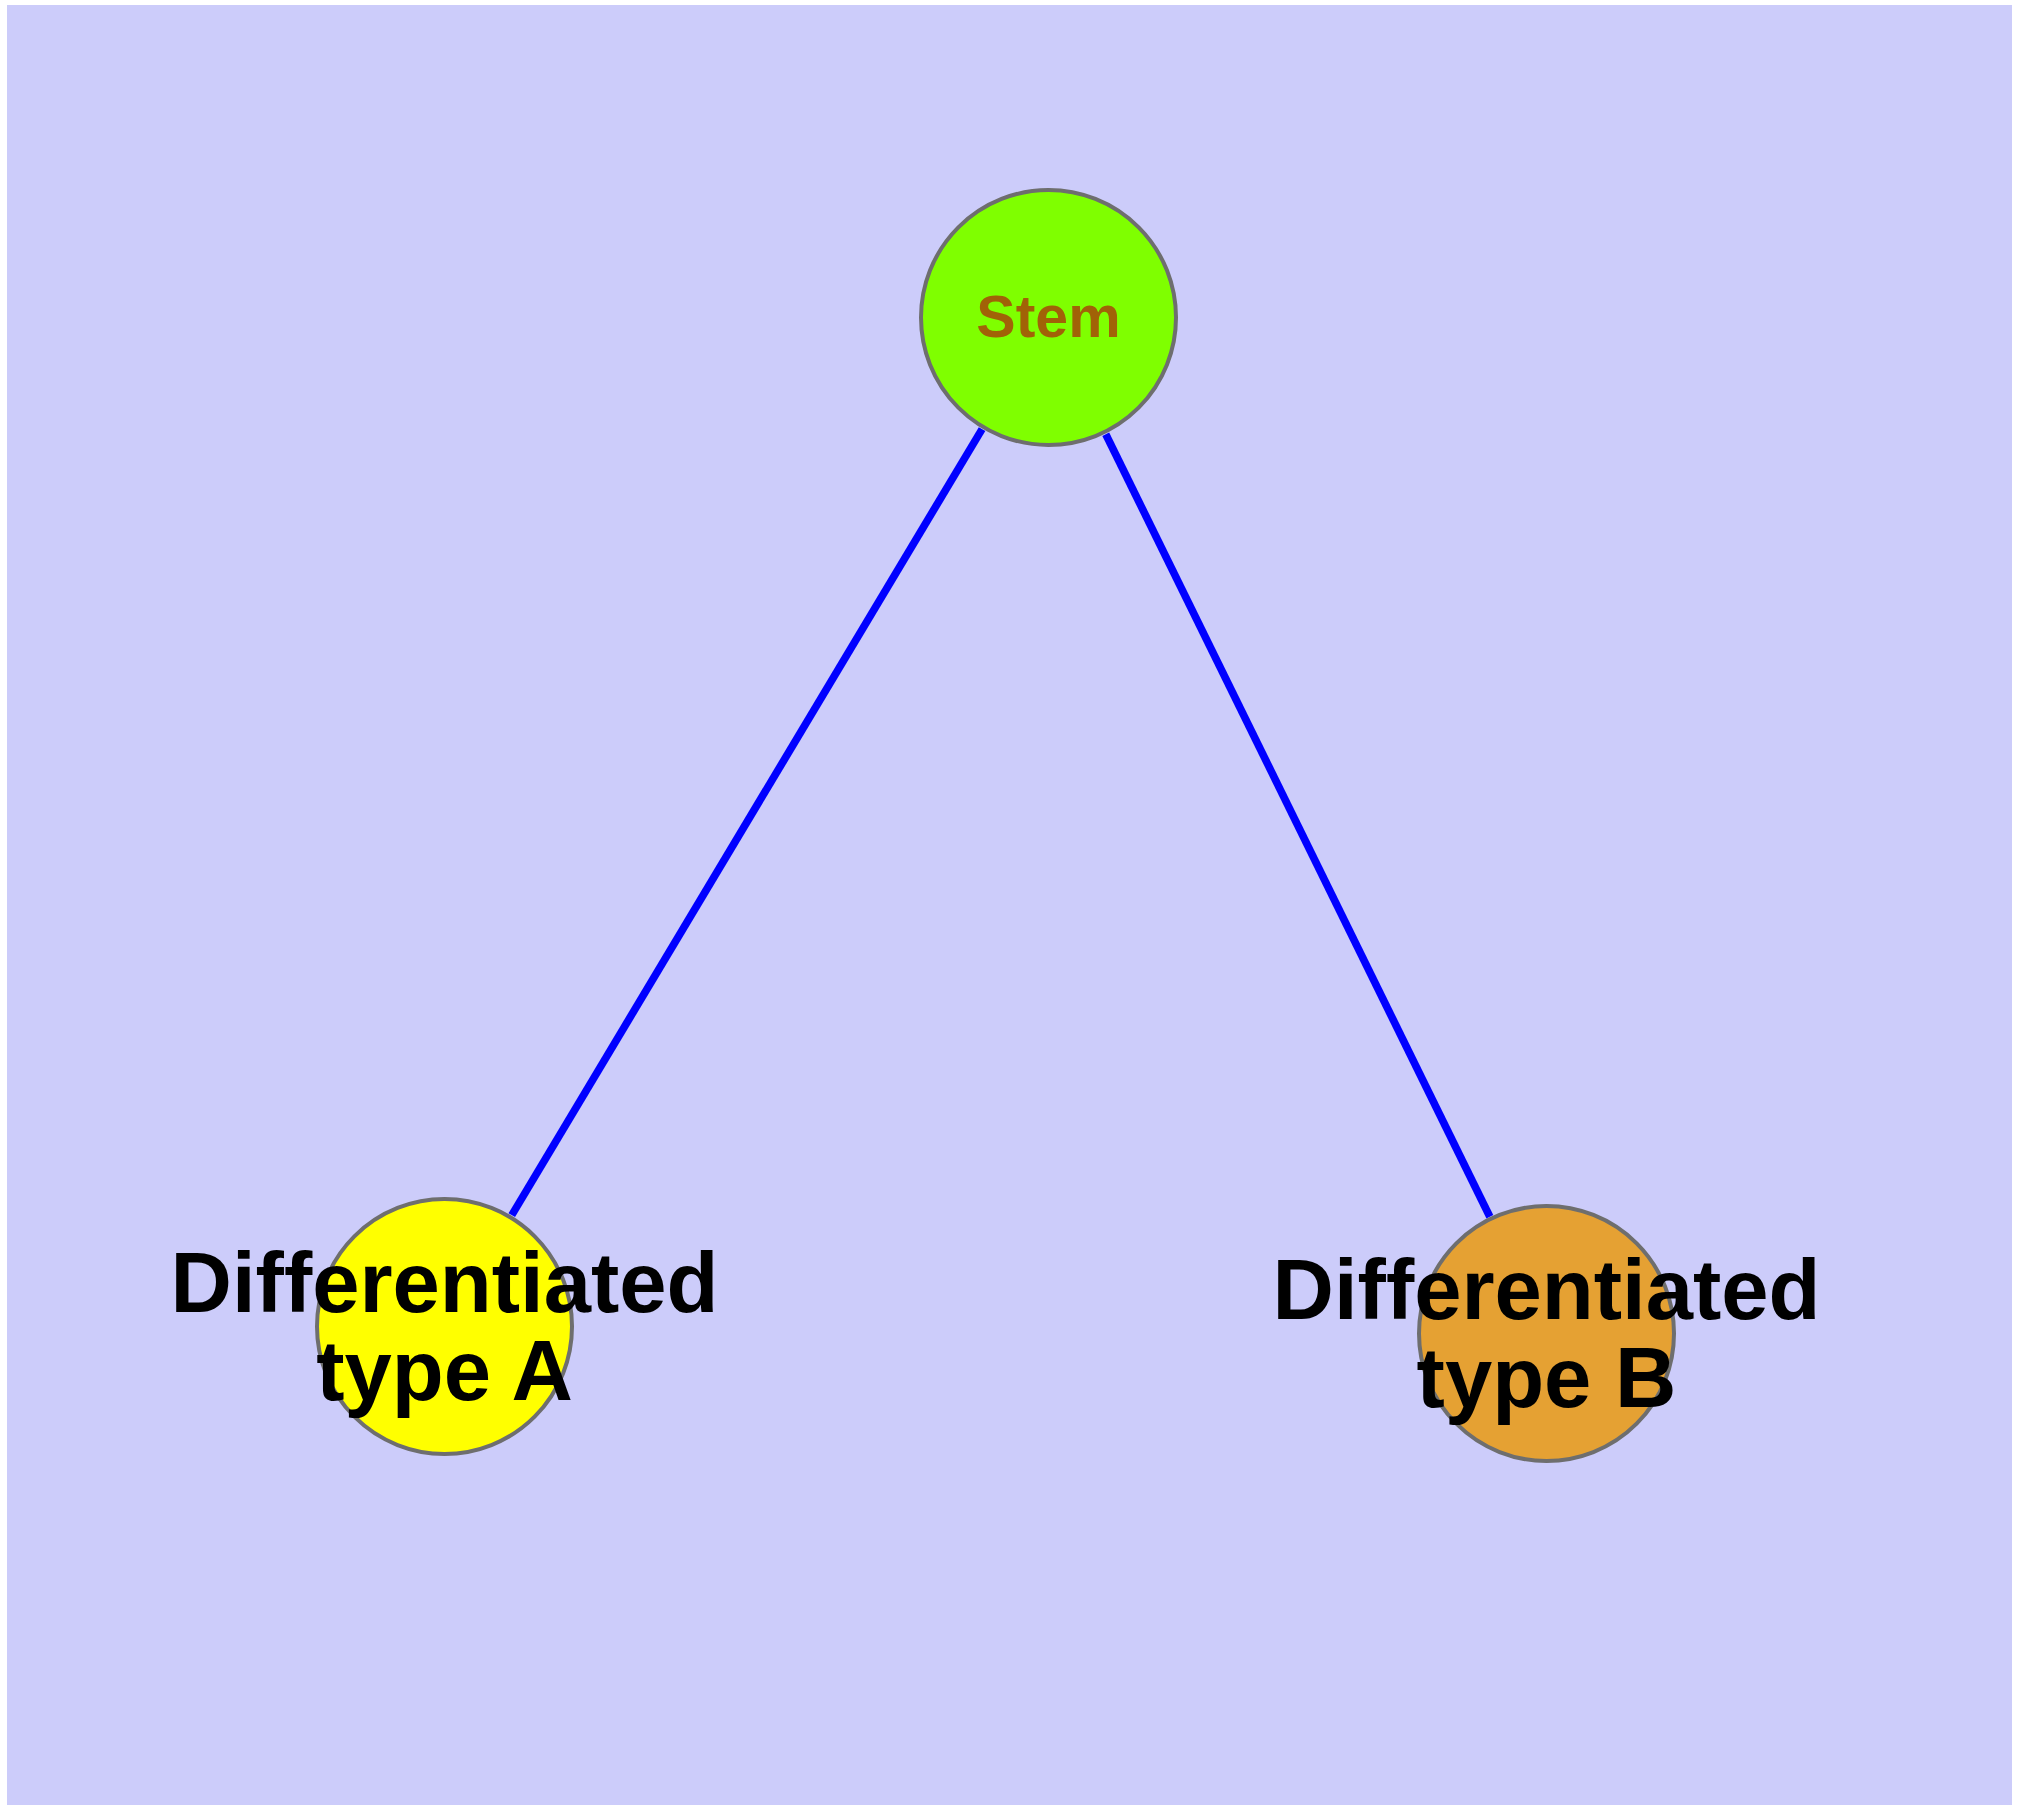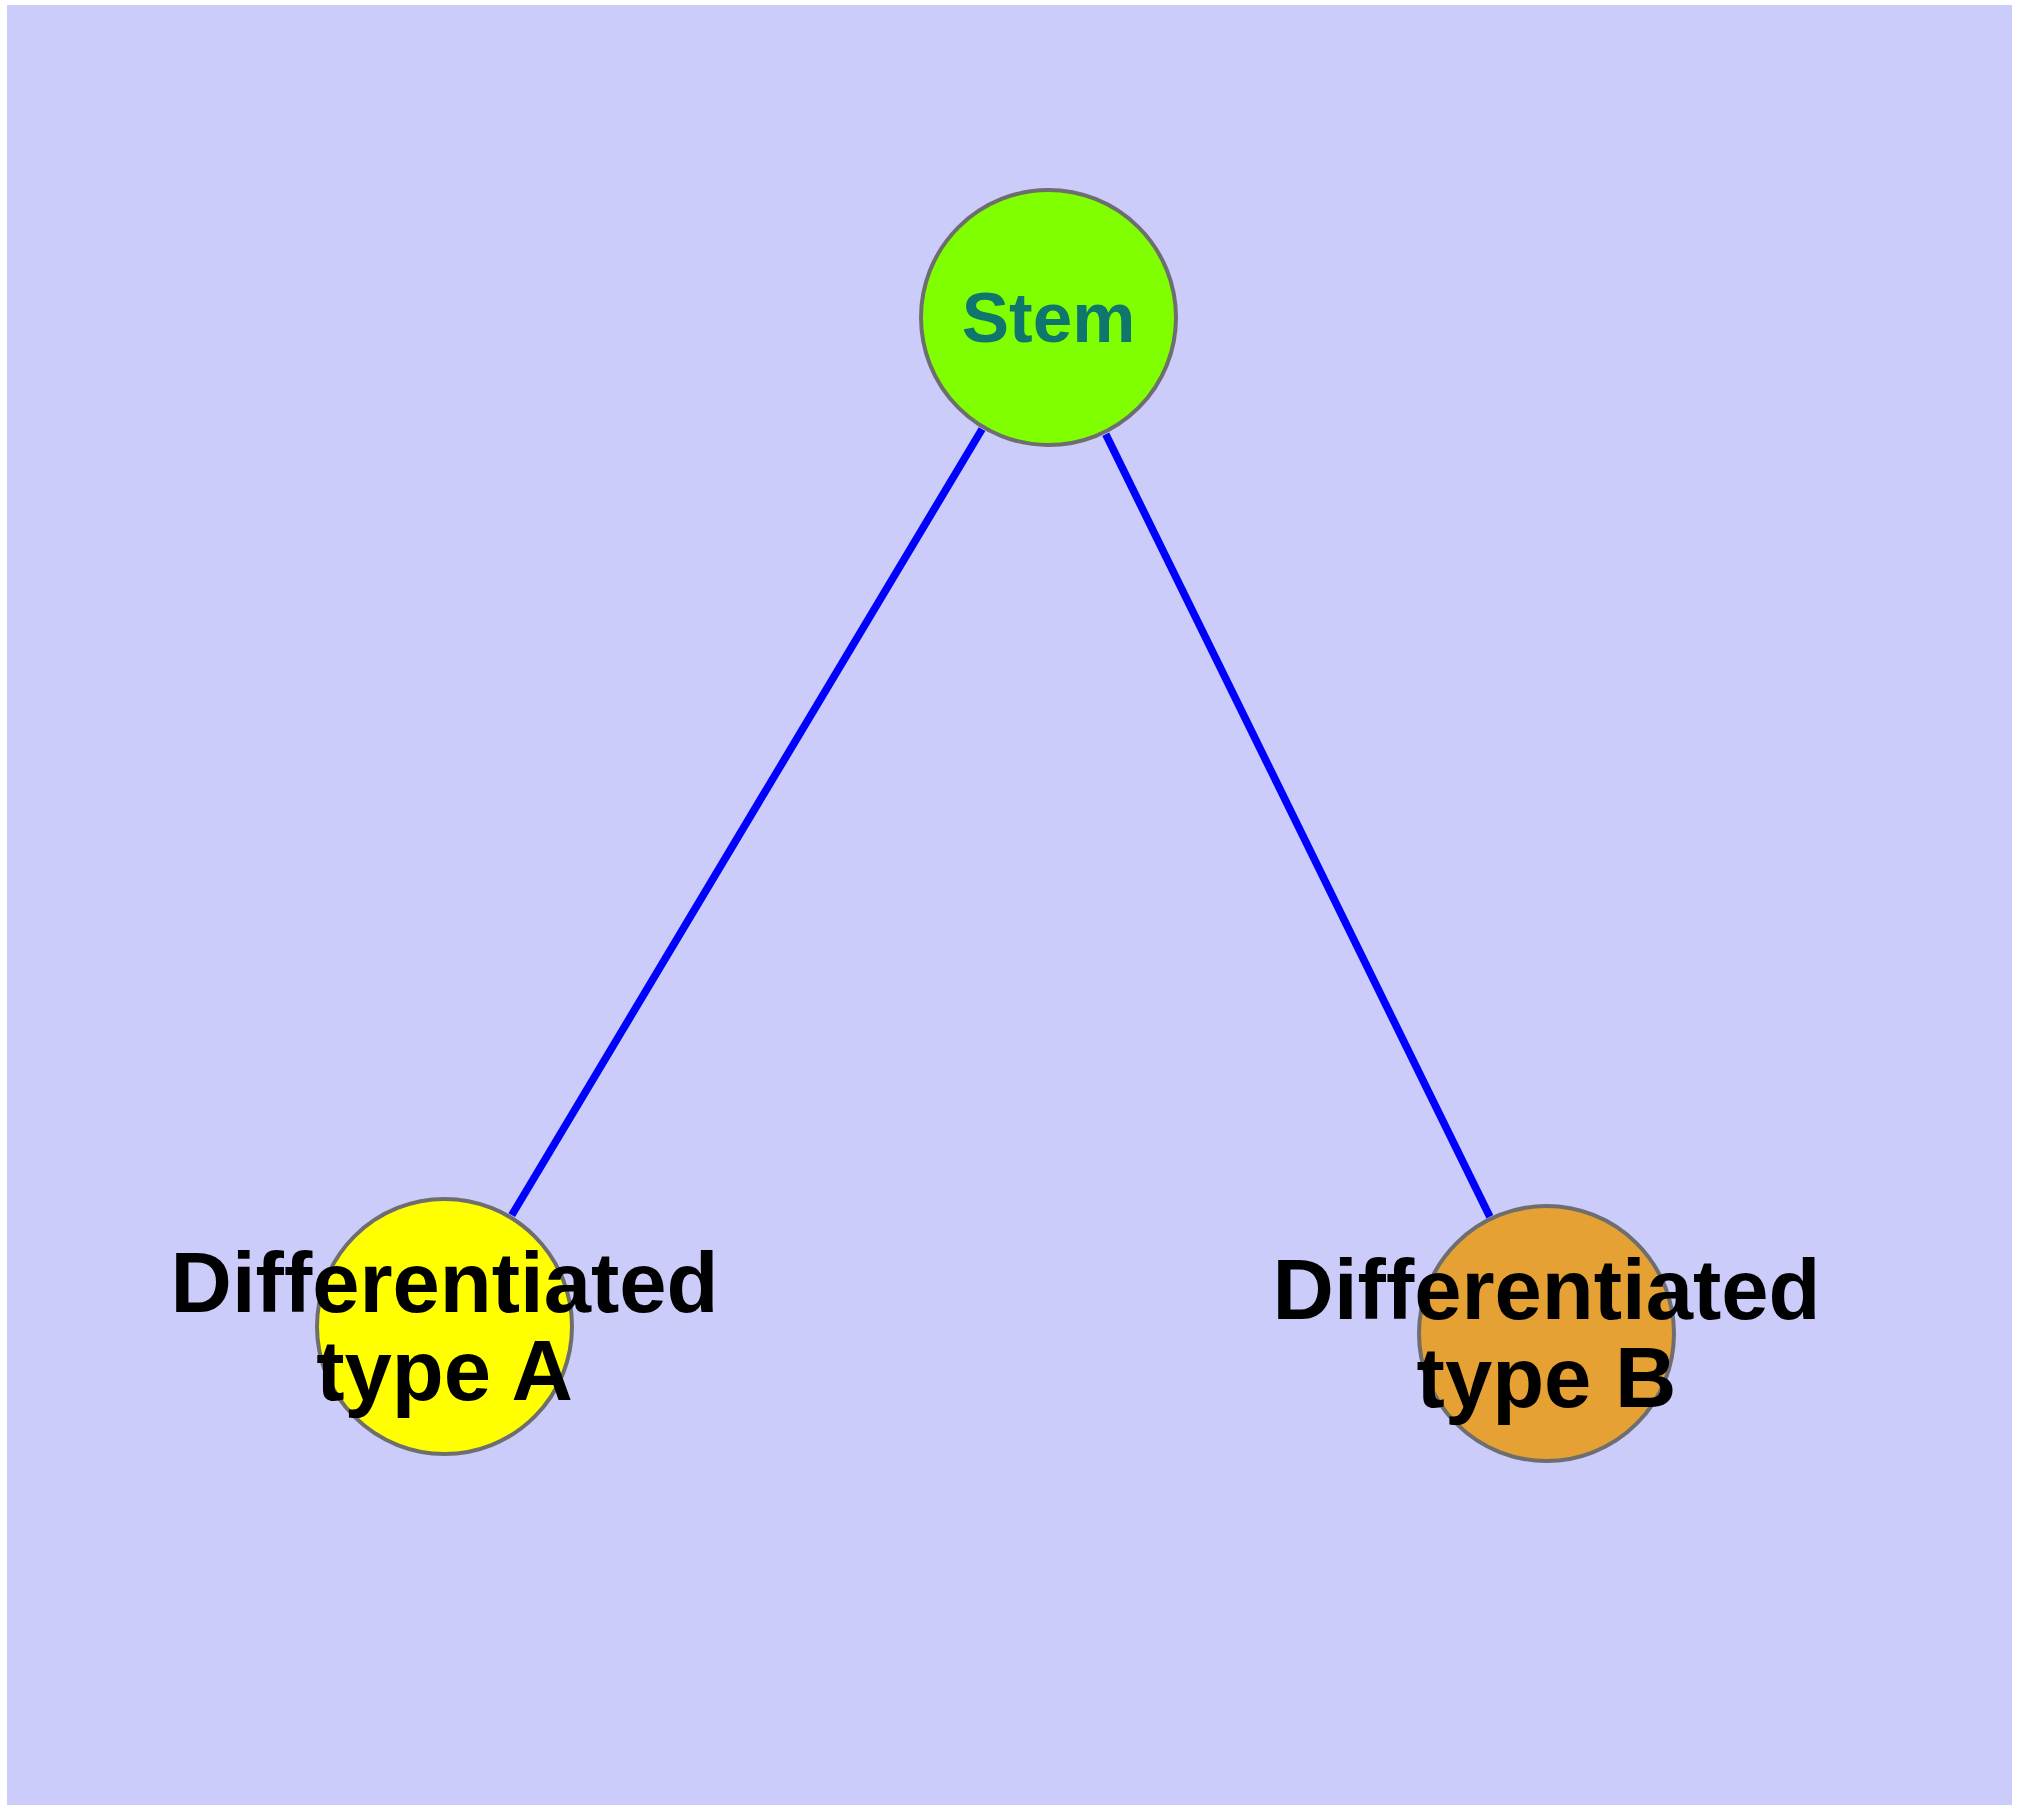--- a/index.html
+++ b/index.html
@@ -78,21 +78,21 @@
   <div id="plot-background" style="background: rgb(204, 204, 250);"></div>
 
   <svg id="edge-layer" viewBox="0 0 2384 2138" width="2021" height="1812" xmlns="http://www.w3.org/2000/svg">
     <line id="edge-stem-to-diff-a" x1="1158.4444608129174" y1="506.29366802335426" x2="603.5555391870826" y2="1433.7063319766457" stroke="#0000ff" stroke-width="9" stroke-linecap="butt"></line>
     <line id="edge-stem-to-diff-b" x1="1304.4129197280536" y1="512.3480915547756" x2="1757.5870802719464" y2="1435.6519084452243" stroke="#0000ff" stroke-width="9" stroke-linecap="butt"></line>
   </svg>
 
   <div id="node-layer">
 
     <div class="node" id="node-stem" style="left: 919px; top: 188px; width: 259px; height: 259px; background: rgb(127, 255, 0); border-color: rgb(110, 110, 110); border-width: 4.2px;">
-      <div class="node-label" style="font-size: 71px; color: #0f766e;">Stem</div>
+      <div class="node-label" style="font-size: 59px; color: #a16207;">Stem</div>
     </div>
 
     <div class="node" id="node-diff-a" style="left: 315px; top: 1197px; width: 259px; height: 259px; background: rgb(255, 255, 0); border-color: rgb(110, 110, 110); border-width: 4.2px;">
       <div class="node-label" style="font-size: 85px; color: rgb(0, 0, 0);">Differentiated
 type A</div>
     </div>
 
     <div class="node" id="node-diff-b" style="left: 1417px; top: 1204px; width: 259px; height: 259px; background: rgb(229, 161, 51); border-color: rgb(110, 110, 110); border-width: 4.2px;">
       <div class="node-label" style="font-size: 85px; color: rgb(0, 0, 0);">Differentiated
 type B</div>

